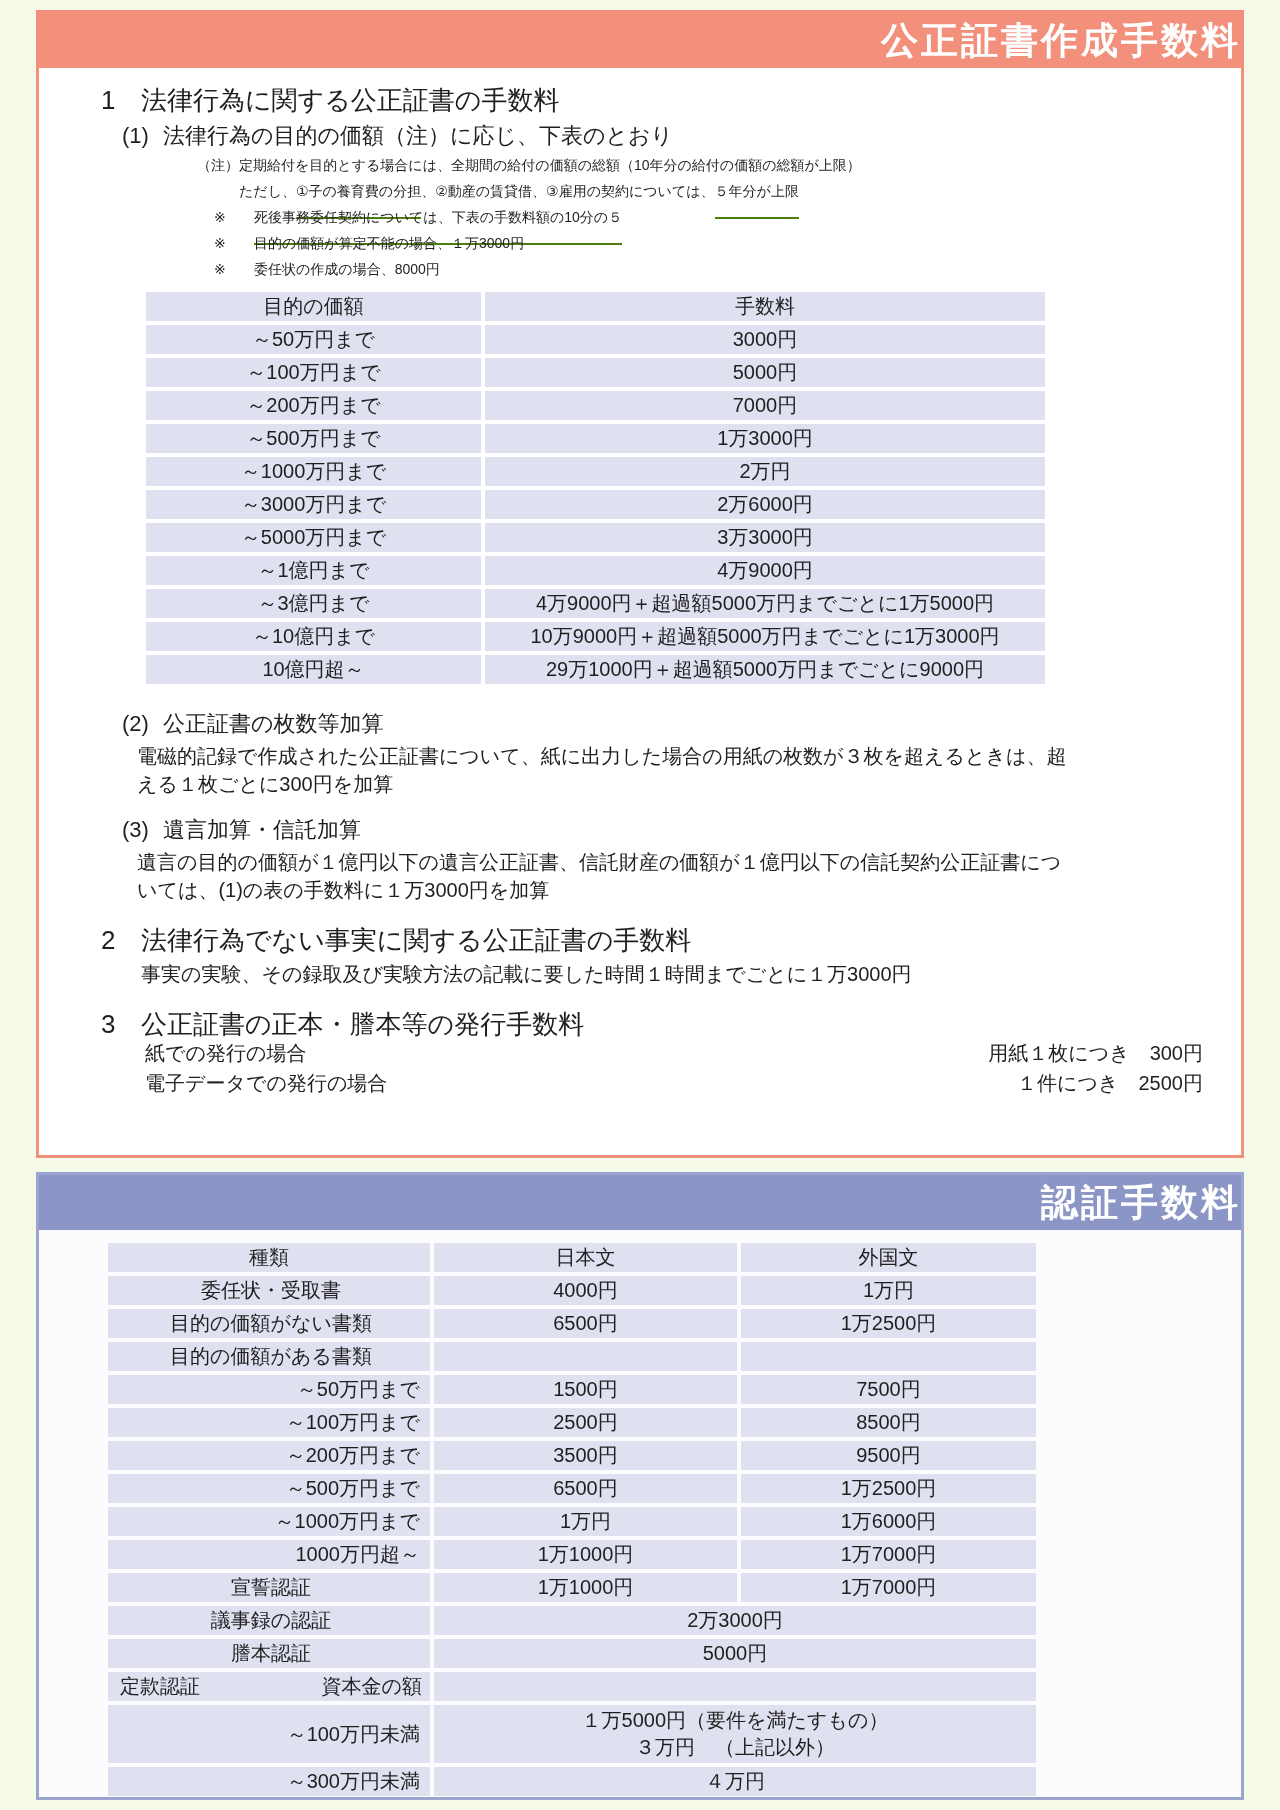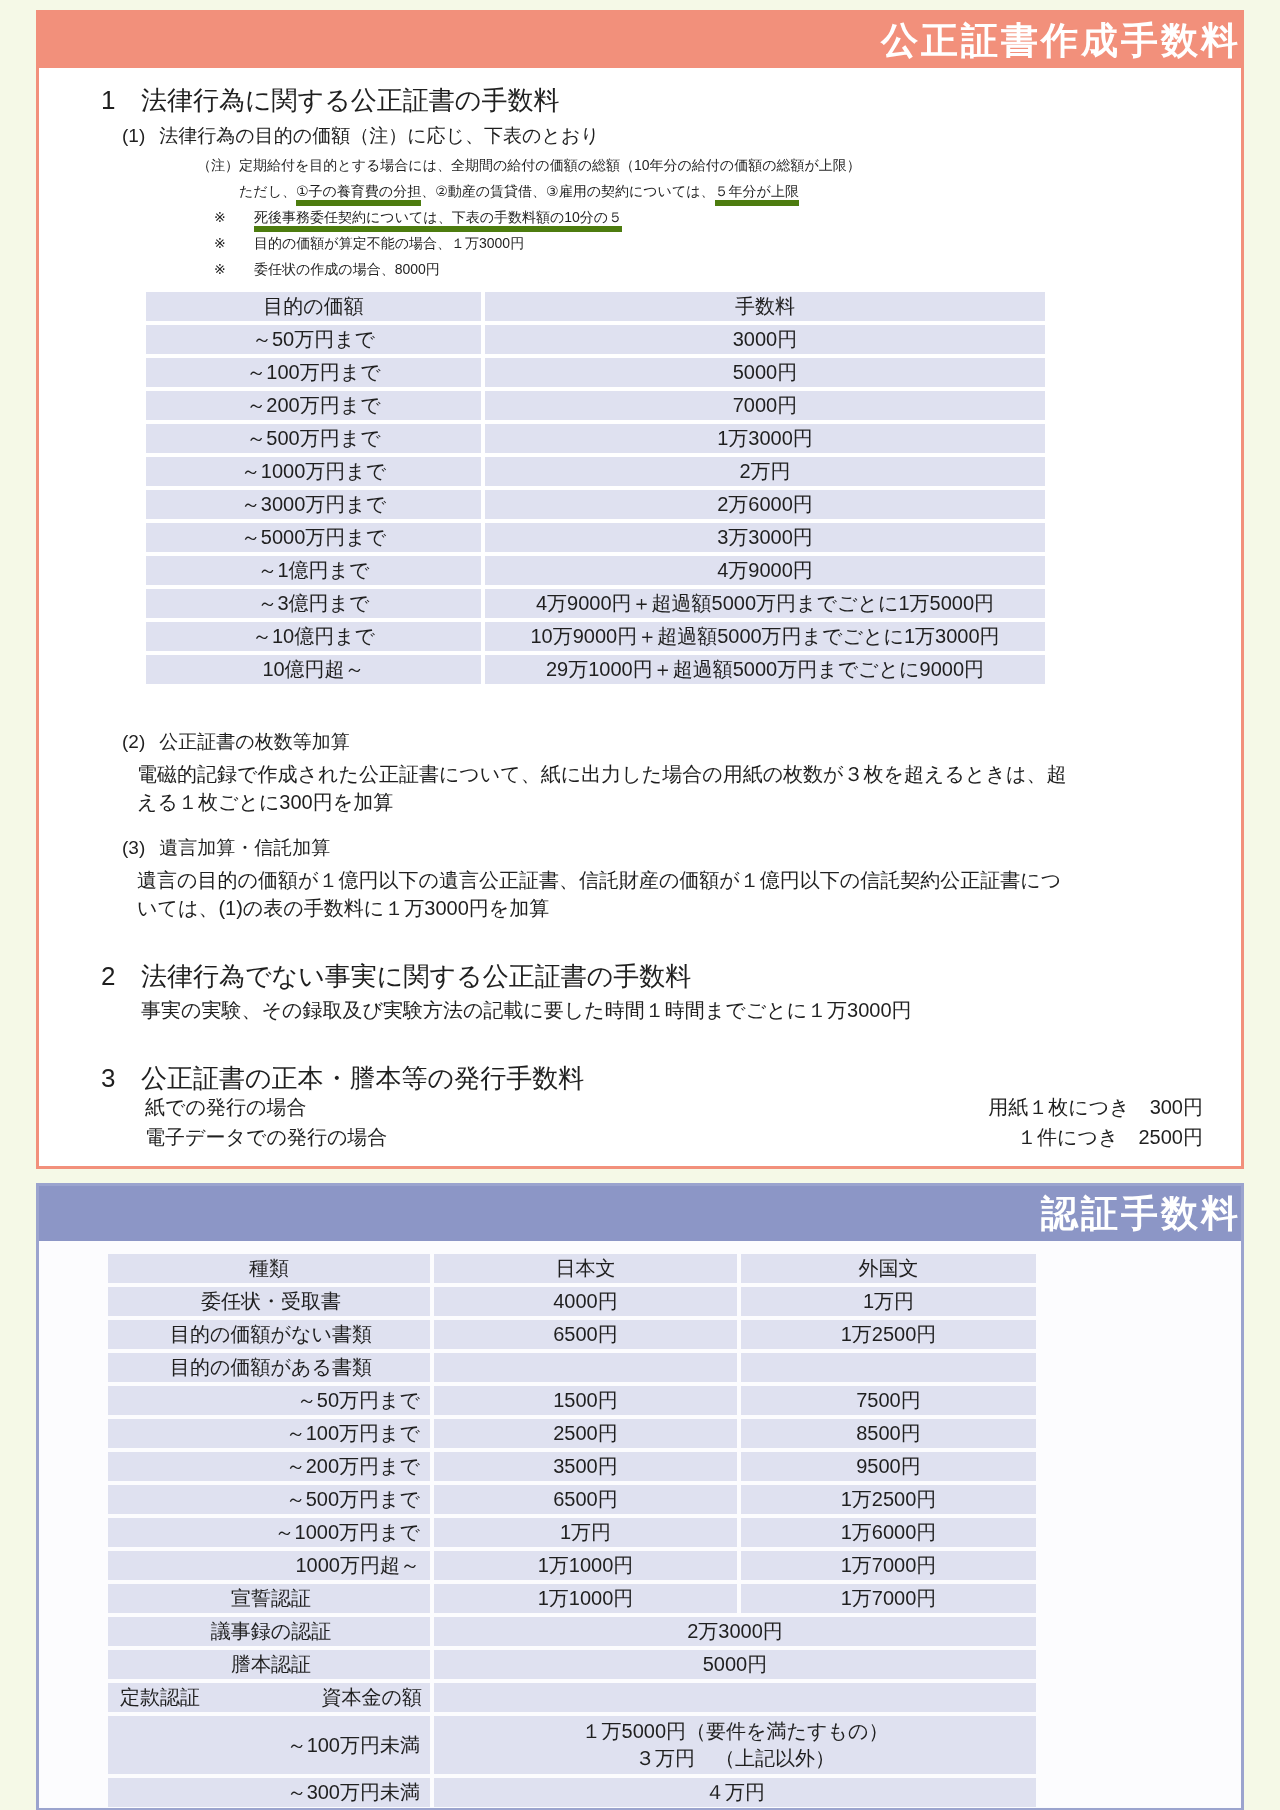--- a/index.html
+++ b/index.html
@@ -13,37 +13,37 @@
   .panel-deed{
     background:#ffffff;border:3px solid #f2907b;box-sizing:border-box;
     min-height:1148px;
   }
   .bar{color:#ffffff;font-weight:bold;font-size:37px;line-height:55px;
        text-align:right;letter-spacing:3px;}
   .bar-deed{background:#f2907b;}
   .content-deed{padding:12px 38px 14px 62px;}
   .lv1{font-size:26px;line-height:28px;margin-top:14px;}
   .lv1 .num{display:inline-block;width:40px;}
-  .lv2{font-size:19px;line-height:28px;margin:8px 0 2px 21px;}
+  .lv2{font-size:22px;line-height:28px;margin:8px 0 2px 21px;}
   .lv2 .num{display:inline-block;margin-right:14px;}
   .notes{margin-left:96px;font-size:14px;line-height:26px;}
   .note-tadashi{margin-left:42px;}
   .note-star{margin-left:17px;}
   .note-star .star{display:inline-block;width:40px;}
-  .ul{border-bottom:6px solid #4d7c0f;padding-bottom:1px;}
+  .ul{border-bottom:2px solid #4d7c0f;padding-bottom:18px;}
   table{border-collapse:separate;border-spacing:4px;table-layout:fixed;}
   td,th{background:#dfe1f0;font-weight:normal;font-size:20px;
         height:28px;padding:1px 4px;text-align:center;box-sizing:border-box;
         overflow:hidden;white-space:nowrap;}
   .fee-table{width:907px;margin:6px 0 0 41px;}
   .body-text{font-size:20px;line-height:28px;margin:4px 0 4px 36px;max-width:930px;}
   .body-text2{font-size:20px;line-height:28px;margin:6px 0 4px 40px;}
   .fee-line{display:flex;font-size:20px;line-height:30px;margin-left:44px;justify-content:space-between;}
   .fee-line .l{width:280px;}
-  .mt20{margin-top:40px;}
+  .mt20{margin-top:22px;}
   .mt16{margin-top:18px;}
   
   .panel-auth{
     background:#fcfcfe;border:3px solid #9ba4ce;box-sizing:border-box;
     margin-top:14px;height:628px;overflow:hidden;
   }
   .bar-auth{background:#8c96c6;}
   .content-auth{padding:9px 0 0 65px;}
   .auth-table{width:936px;}
   .auth-table td.c1l{text-align:center;padding-left:8px;}

